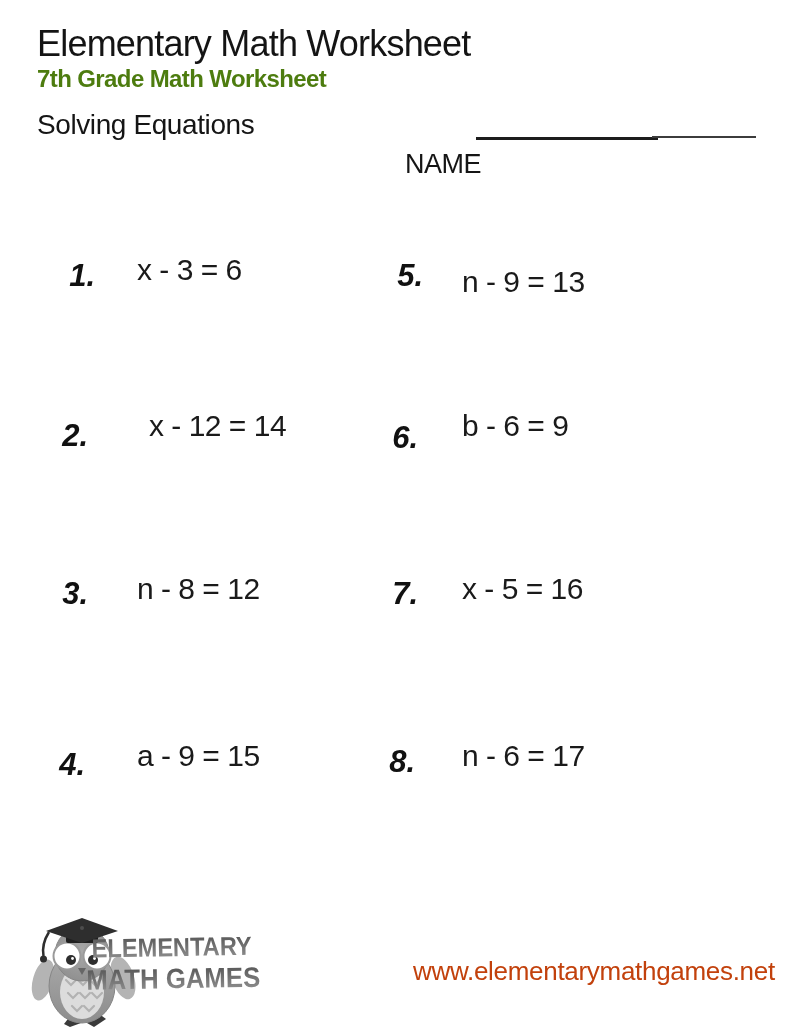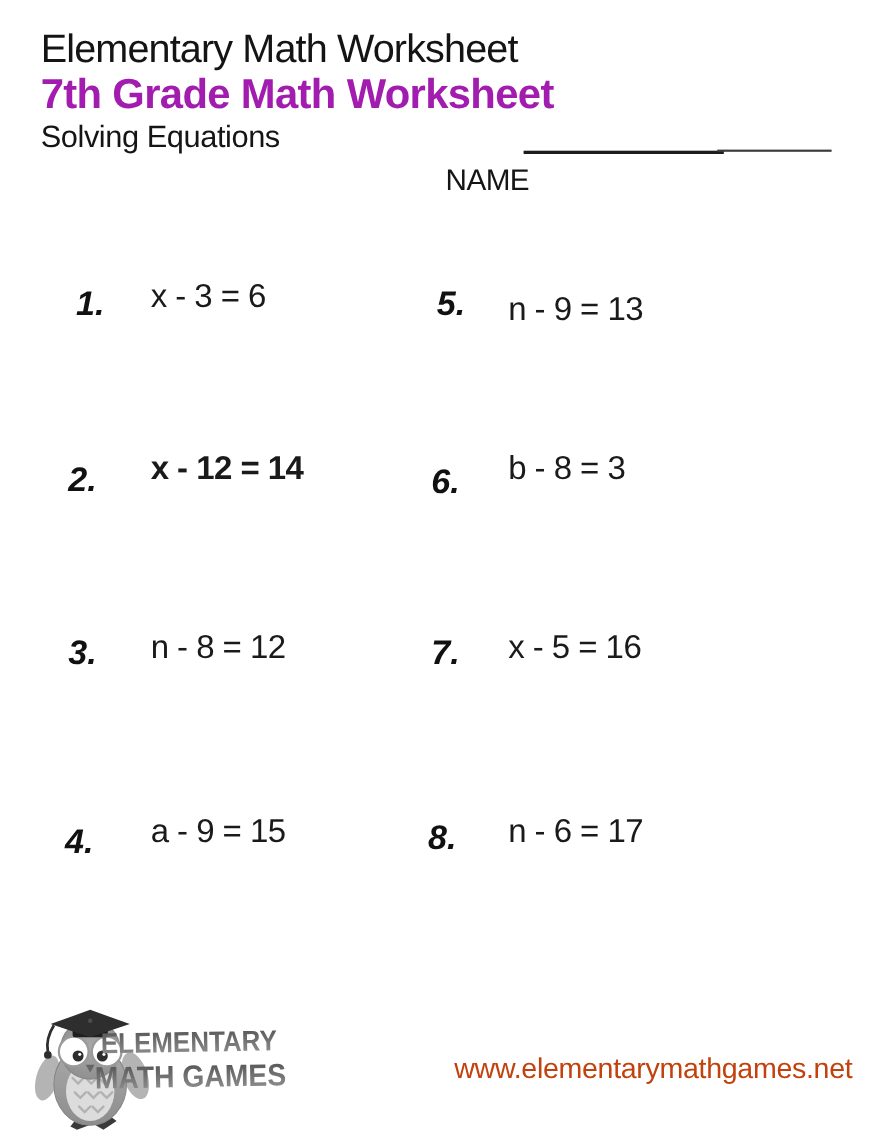--- a/index.html
+++ b/index.html
@@ -8,31 +8,31 @@
     background:#ffffff;
     font-family:"Liberation Sans", sans-serif;
     position:relative; overflow:hidden;
     color:#151515;
   }
   .page { position:absolute; left:0; top:0; width:800px; height:1035px; background:#fff; }
 
   .abs { position:absolute; line-height:1; white-space:nowrap; }
 
   .title1 { left:37px; top:26px; font-size:36px; font-weight:400; letter-spacing:-0.8px; color:#141414; }
-  .title2 { left:37px; top:67px; font-size:38px; font-weight:700; letter-spacing:-0.6px; color:#a21caf;text-align:right; }
+  .title2 { left:37px; top:67px; font-size:24px; font-weight:700; letter-spacing:-0.6px; color:#4d7c0f;text-align:right; }
   .section-title { left:37px; top:111px; font-size:28px; font-weight:400; letter-spacing:-0.4px; }
   .name-label { left:405px; top:111px; font-size:27px; letter-spacing:-0.5px;margin-top:40px; }
   .name-line-a { left:476px; top:137px; width:182px; height:3px; background:#1c1c1c; }
   .name-line-b { left:652px; top:136px; width:104px; height:2px; background:#3c3c3c; }
 
   .num { font-size:31px; font-weight:700; font-style:italic; width:60px; text-align:right; color:#111; }
   .eq  { font-size:30px; font-weight:400; letter-spacing:-0.5px; color:#1a1a1a; }
 
   .num1 { left:35px;  top:260px; }  .eq1 { left:137px; top:255px; }
-  .num2 { left:28px;  top:420px; }  .eq2 { left:137px; top:411px;font-weight:bold; }
+  .num2 { left:28px;  top:420px; }  .eq2 { left:149px; top:411px; }
   .num3 { left:28px;  top:578px; }  .eq3 { left:137px; top:574px; }
   .num4 { left:25px;  top:749px; }  .eq4 { left:137px; top:741px; }
   .num5 { left:363px; top:260px; }  .eq5 { left:462px; top:267px; }
   .num6 { left:358px; top:422px; }  .eq6 { left:462px; top:411px; }
   .num7 { left:358px; top:578px; }  .eq7 { left:462px; top:574px; }
   .num8 { left:355px; top:746px; }  .eq8 { left:462px; top:741px; }
 
   .owl-logo { position:absolute; left:28px; top:912px; }
   .logo-text-svg { position:absolute; left:86px; top:930px; }
   .site-url { left:413px; top:958px; font-size:26px; letter-spacing:-0.3px; color:#c2410c; }
@@ -54,21 +54,21 @@
   <div class="abs num num2">2.</div>
   <div class="abs eq eq2">x - 12 = 14</div>
   <div class="abs num num3">3.</div>
   <div class="abs eq eq3">n - 8 = 12</div>
   <div class="abs num num4">4.</div>
   <div class="abs eq eq4">a - 9 = 15</div>
 
   <div class="abs num num5">5.</div>
   <div class="abs eq eq5">n - 9 = 13</div>
   <div class="abs num num6">6.</div>
-  <div class="abs eq eq6">b - 8 = 3</div>
+  <div class="abs eq eq6">b - 6 = 9</div>
   <div class="abs num num7">7.</div>
   <div class="abs eq eq7">x - 5 = 16</div>
   <div class="abs num num8">8.</div>
   <div class="abs eq eq8">n - 6 = 17</div>
 
   <svg class="owl-logo" width="112" height="118" viewBox="0 0 112 118">
     <defs>
       <linearGradient id="bodyGrad" x1="0" y1="0" x2="0" y2="1">
         <stop offset="0" stop-color="#ababab"></stop>
           <stop offset="1" stop-color="#8d8d8d"></stop>

